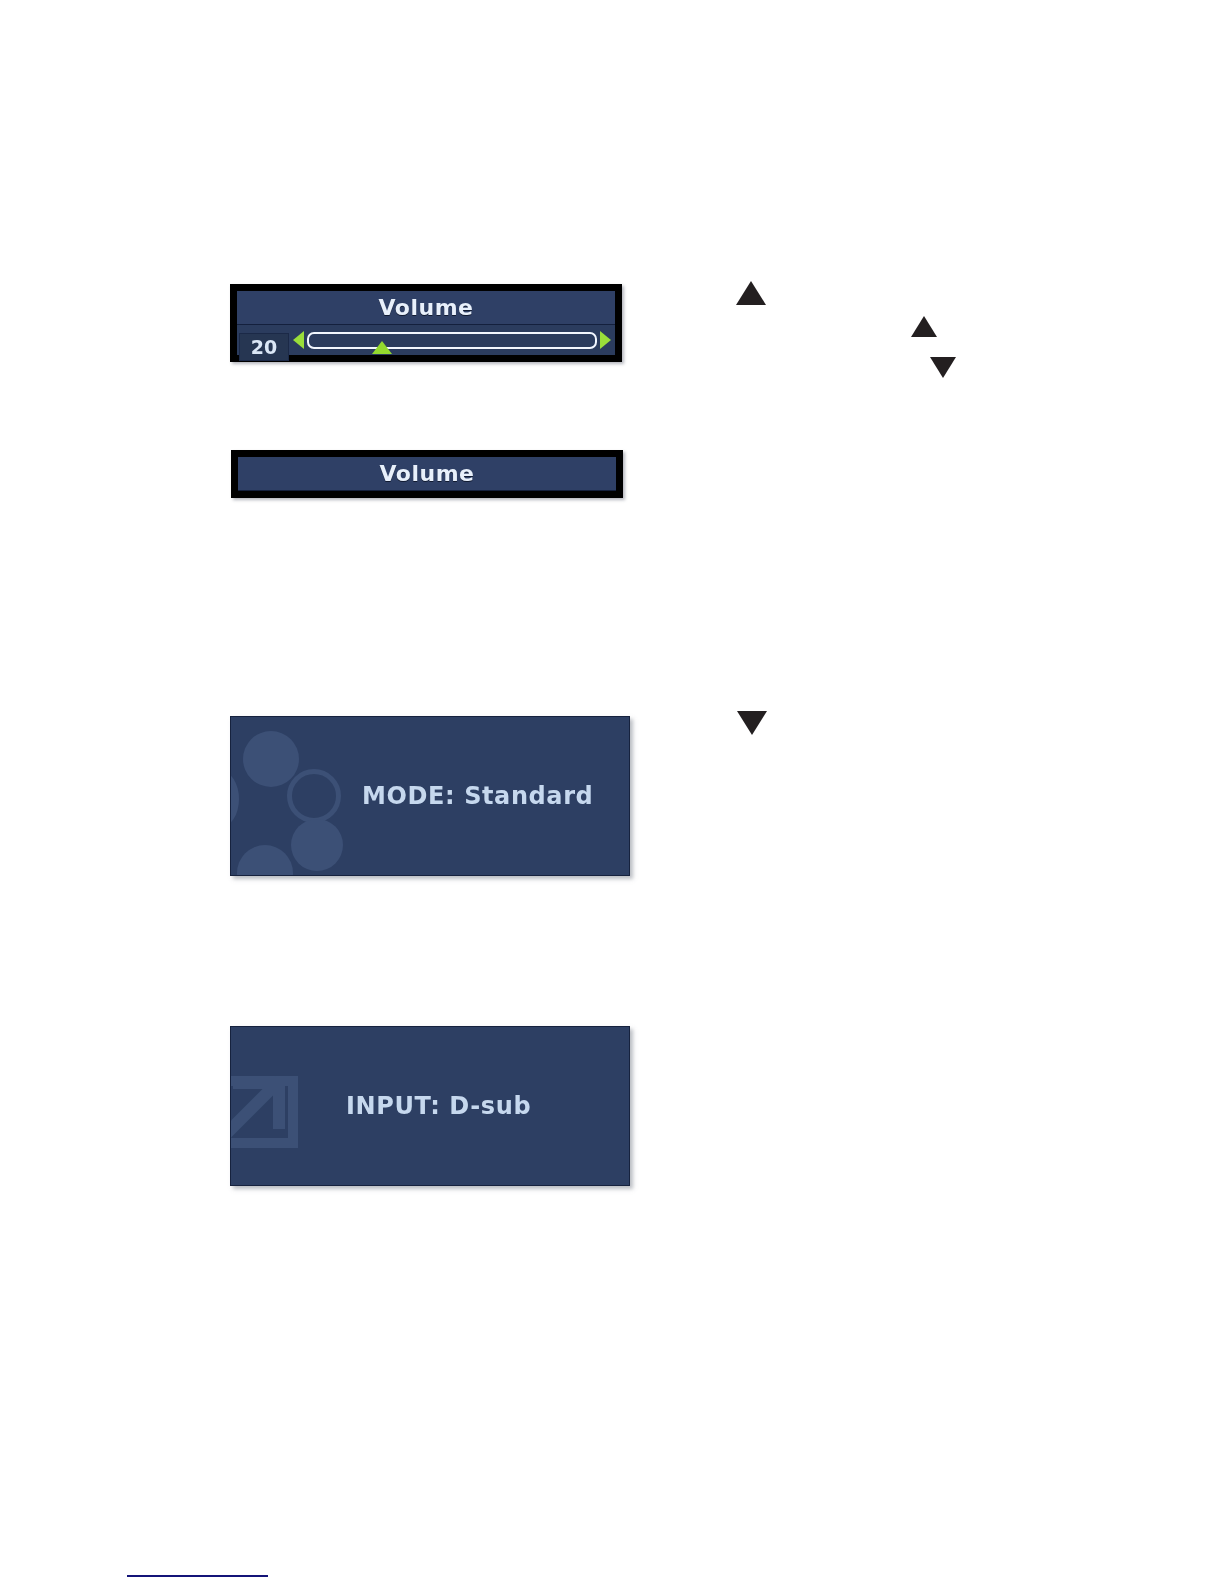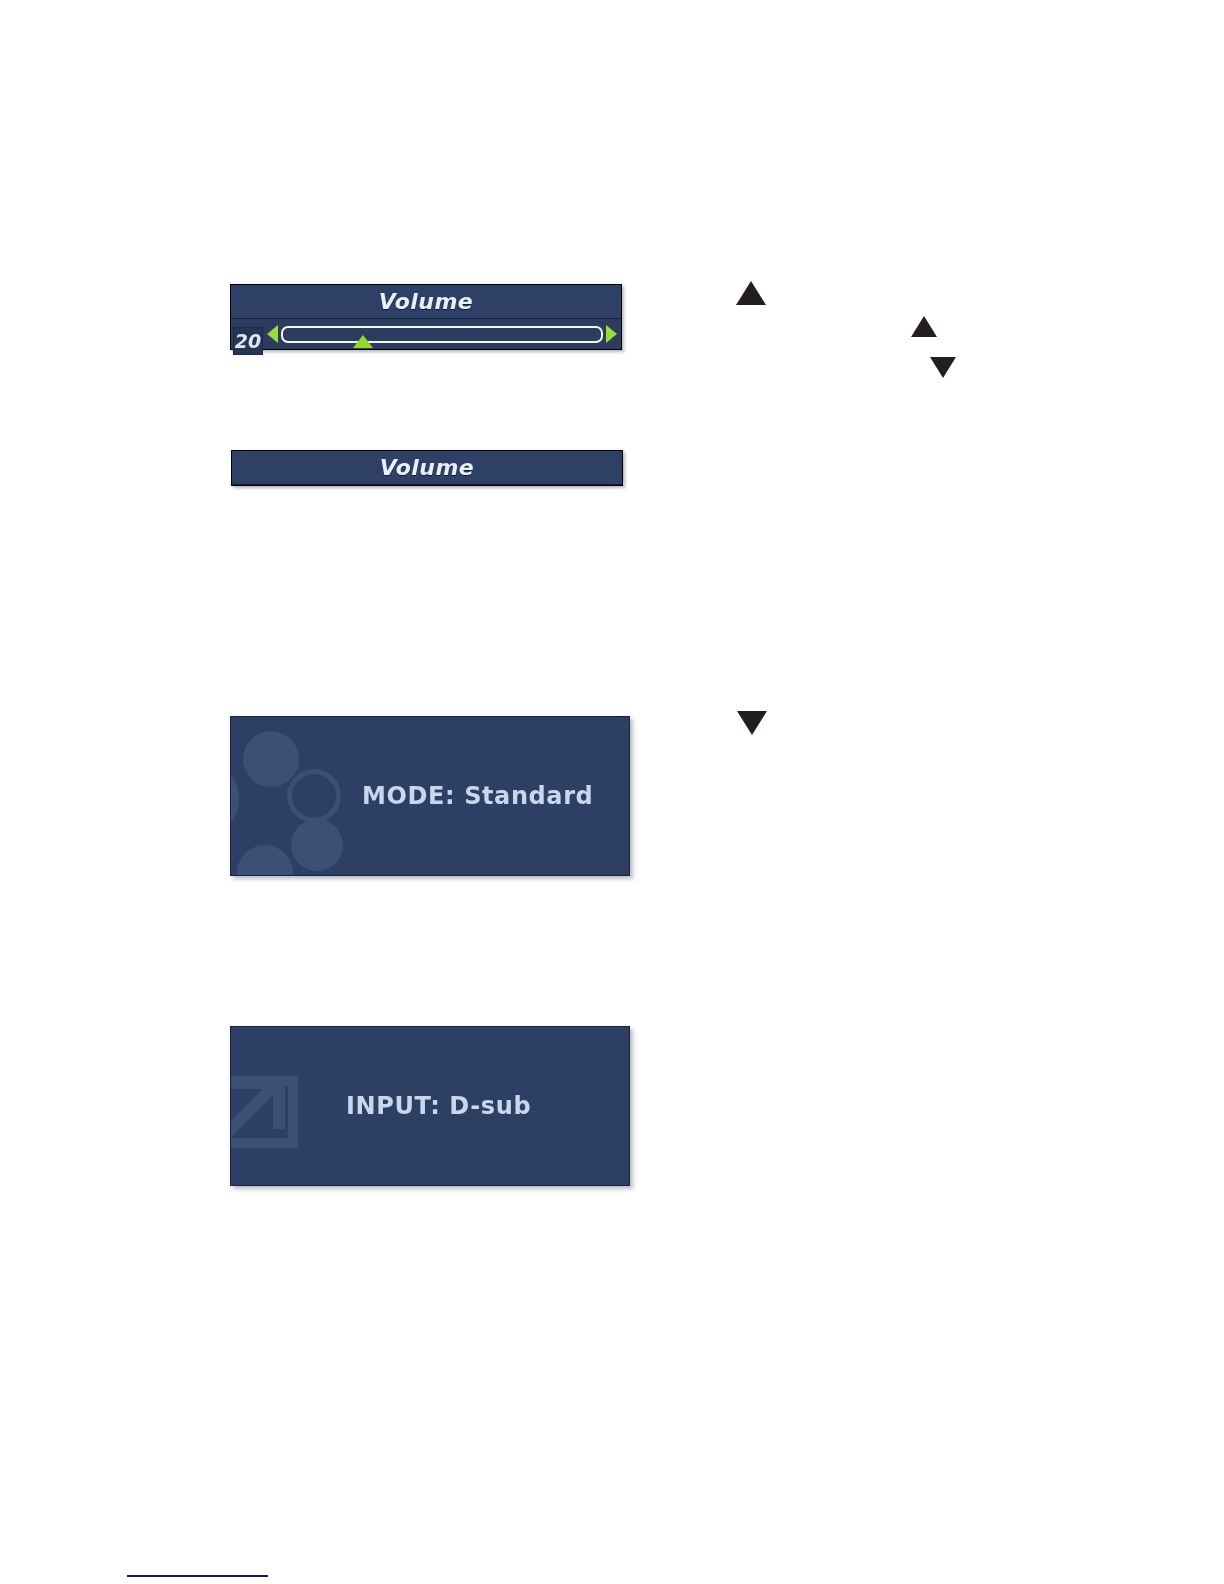--- a/index.html
+++ b/index.html
@@ -23,23 +23,22 @@
 
   
   .osd {
     position: absolute;
     background: #2d3f63;
     box-sizing: border-box;
   }
 
   
   .osd-bar {
-    border: 1px solid #000000;
+    border: 7px solid #000000;
     box-shadow: 2px 2px 3px rgba(90,95,110,0.45);
-    font-style: italic;
   }
   .osd-bar-title {
     height: 33px;
     background: #2f4066;
     border-bottom: 1px solid #14203d;
     display: flex;
     align-items: center;
     justify-content: center;
     color: #e8f0fb;
     font-size: 22px;
@@ -48,21 +47,21 @@
     text-shadow: 0 1px 0 rgba(10,18,36,0.8);
   }
   .osd-bar-body {
     height: 30px;
     display: flex;
     align-items: center;
     background: #2b3c5e;
   }
 
   .vol-value {
-    width: 30px;
+    width: 50px;
     height: 28px;
     margin-left: 2px;
     background: #263652;
     border: 1px solid #1b2947;
     display: flex;
     align-items: center;
     justify-content: center;
     color: #dbe7f6;
     font-size: 19px;
     font-weight: bold;

